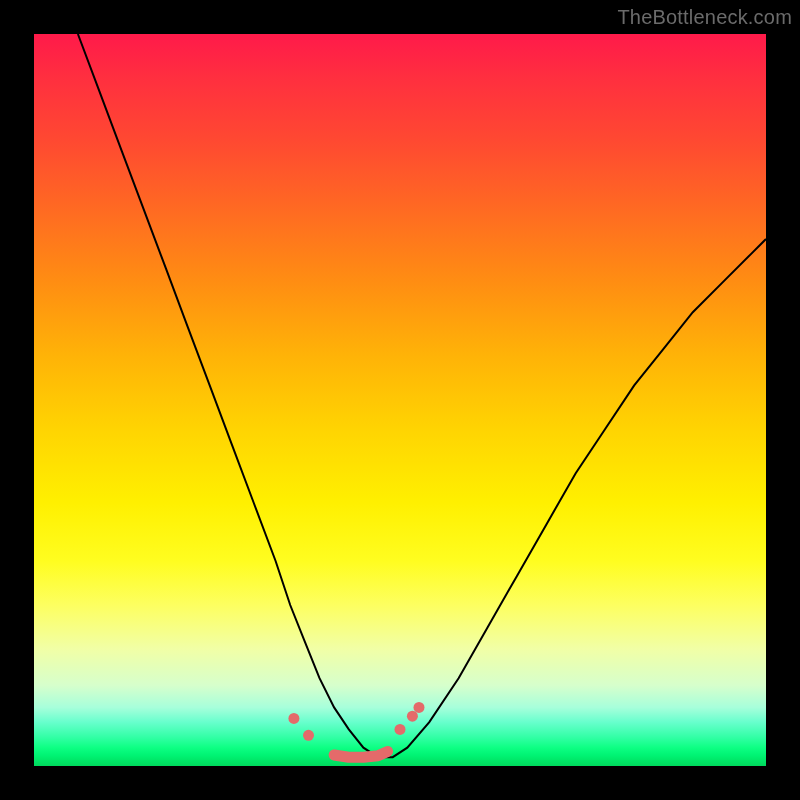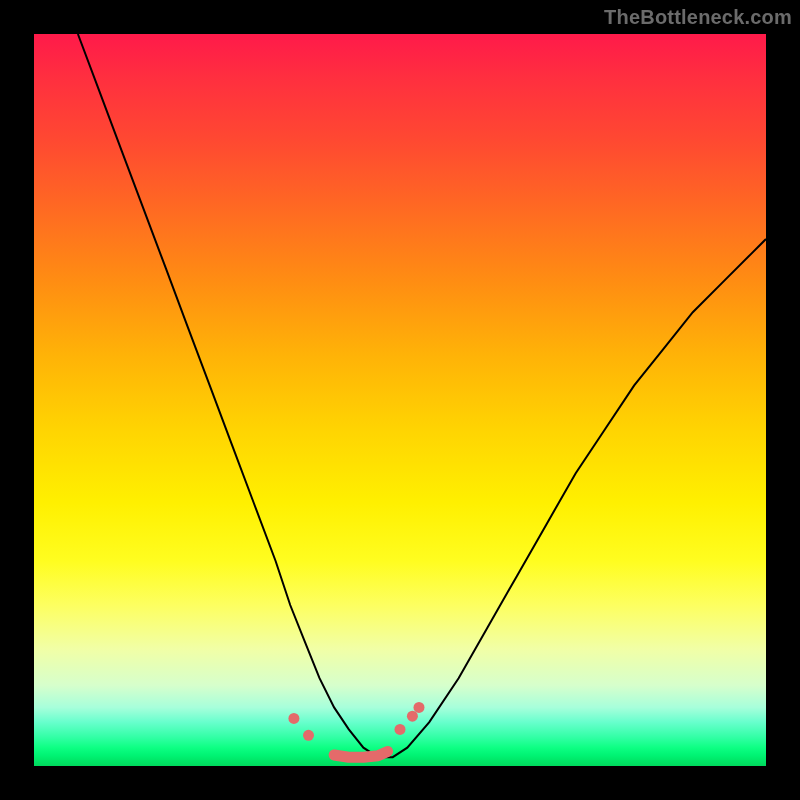--- a/index.html
+++ b/index.html
@@ -24,21 +24,21 @@
       #34ffa7 96%,
       #0dff83 97.5%,
       #00f474 98.5%,
       #00e768 99.2%,
       #00d95d 100%);
   }
   svg.curve{position:absolute;inset:0;width:100%;height:100%;overflow:visible}
   .curveline{fill:none;stroke:#000;stroke-width:2}
   .dots circle{fill:#e46a6a}
   .dots path.worm{fill:none;stroke:#e46a6a;stroke-width:11;stroke-linecap:round;stroke-linejoin:round}
-  .watermark{position:absolute;right:8px;top:6px;color:#6b6b6b;font-size:20px;font-weight:700;letter-spacing:0.2px}
+  .watermark{position:absolute;right:8px;top:6px;color:#6b6b6b;font-size:20px;font-weight:400;letter-spacing:0.2px}
 </style>
 </head>
 <body>
 
 <div class="stage">
   <div class="plot">
     <div class="gradient"></div>
     <svg class="curve" viewBox="0 0 732 732" preserveAspectRatio="none">
       <path id="curvePath" class="curveline" d="M43.9 0.0 L65.9 58.6 L87.8 117.1 L109.8 175.7 L131.8 234.2 L153.7 292.8 L175.7 351.4 L197.6 409.9 L219.6 468.5 L241.6 527.0 L256.2 571.0 L270.8 607.6 L285.5 644.2 L300.1 673.4 L314.8 695.4 L329.4 713.7 L344.0 723.2 L358.7 723.2 L373.3 713.7 L395.3 688.1 L424.6 644.2 L453.8 592.9 L483.1 541.7 L512.4 490.4 L541.7 439.2 L571.0 395.3 L600.2 351.4 L629.5 314.8 L658.8 278.2 L688.1 248.9 L717.4 219.6 L732.0 205.0"></path>
       <g class="dots" id="dotsGroup">

